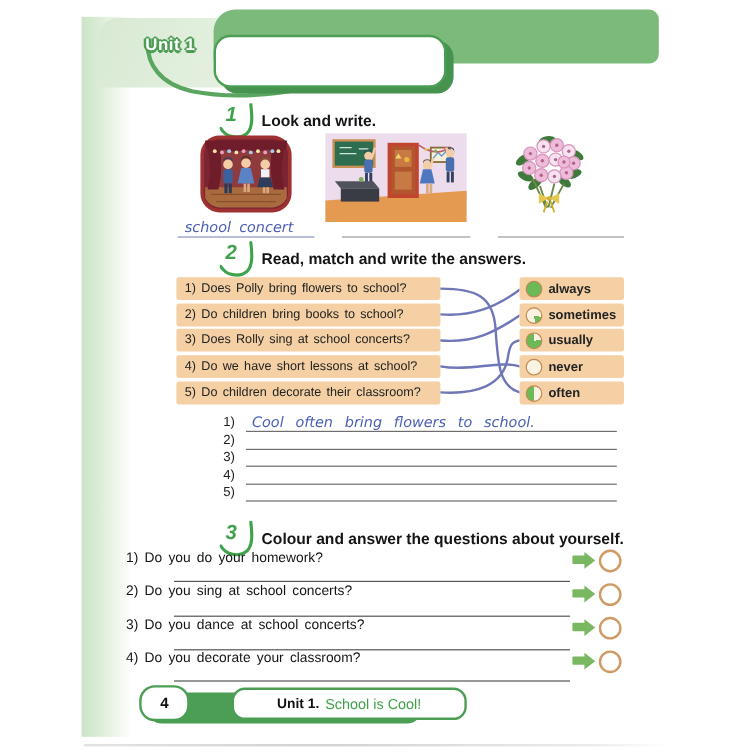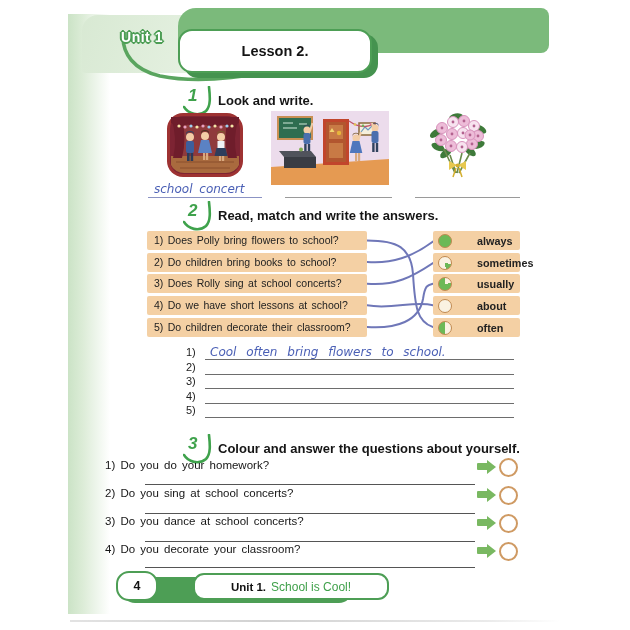--- a/index.html
+++ b/index.html
@@ -29,21 +29,21 @@
   
   .cap-row{height:13px;border-bottom:1.2px solid #8b93c4;}
   .cap-row.gray{border-bottom:1.2px solid #9a9a9a;}
   .hand{font-style:italic;color:#4a5fb5;font-family:"DejaVu Sans",sans-serif;}
   .cap-text{position:absolute;left:6px;top:-2px;font-size:12px;word-spacing:3px;}
 
   
   .qbox{left:147px;width:220px;height:19px;background:#f4d0a4;border-radius:2px;
     font-size:10.5px;color:#222;line-height:19px;padding-left:7px;box-sizing:border-box;white-space:nowrap;word-spacing:1.5px;}
   .abox{left:433px;width:87px;height:19px;background:#f4d0a4;border-radius:2px;display:flex;align-items:center;box-sizing:border-box;padding-left:5px;gap:5px;}
-  .abox .lbl{font-size:10.8px;font-weight:600;color:#222;margin-left:20px;}
+  .abox .lbl{font-size:10.8px;font-weight:600;color:#222;}
   .pie{width:12px;height:12px;border-radius:50%;border:1.6px solid #c08a52;flex:0 0 auto;}
   .pie-full{background:#6cb957;}
   .pie-quarter{background:conic-gradient(from 0deg,#faf2e2 0 100deg,#6cb957 100deg 172deg,#faf2e2 172deg 360deg);}
   .pie-threequarter{background:conic-gradient(from 0deg,#faf2e2 0 80deg,#6cb957 80deg 360deg);}
   .pie-empty{background:#faf2e2;}
   .pie-half{background:conic-gradient(from 0deg,#faf2e2 0 180deg,#6cb957 180deg 360deg);}
 
   .wrow{left:186px;width:328px;height:14px;}
   .wnum{position:absolute;left:0;top:1px;font-size:11px;color:#222;}
   .wline{position:absolute;left:19px;right:0;top:0;height:14px;border-bottom:1.1px solid #6d6d6d;}
@@ -72,21 +72,20 @@
 <body>
 
 <div class="abs left-strip"></div>
 
 <div class="abs pale-block"></div>
 <svg class="abs swoosh" viewBox="0 0 340 92">
   <path d="M250,58 C200,78 140,84 100,76 C74,70 62,54 63,34" fill="none" stroke="#5aa55f" stroke-width="3.5" stroke-linecap="round"></path>
 </svg>
 <div class="abs banner"></div>
 <div class="abs lesson-box">
-  <span class="lesson-label">Lesson 2.</span>
 </div>
 <div class="abs unit-badge">Unit 1</div>
 
 <div class="abs marker" style="left:183px;top:86px;">
   <span class="num">1</span>
   <svg width="30" height="32">
       <path d="M26,1 C27,10 28,20 23,25 C16,31 5,28 1,21" fill="none" stroke="#3fa24c" stroke-width="2.6" stroke-linecap="round"></path>
     </svg>
 </div>
 <div class="abs instr" style="left:218px;top:93px;">Look and write.</div>
@@ -253,21 +252,21 @@
 <div class="abs abox" style="top:253px;">
   <span class="pie pie-quarter"></span>
   <span class="lbl">sometimes</span>
 </div>
 <div class="abs abox" style="top:274px;">
   <span class="pie pie-threequarter"></span>
   <span class="lbl">usually</span>
 </div>
 <div class="abs abox" style="top:296px;">
   <span class="pie pie-empty"></span>
-  <span class="lbl">about</span>
+  <span class="lbl">never</span>
 </div>
 <div class="abs abox" style="top:318px;">
   <span class="pie pie-half"></span>
   <span class="lbl">often</span>
 </div>
 
 <div class="abs wrow" style="top:345px;">
   <span class="wnum">1)</span>
   <span class="wline">
       <span class="wtext hand">Cool often bring flowers to school.</span>

